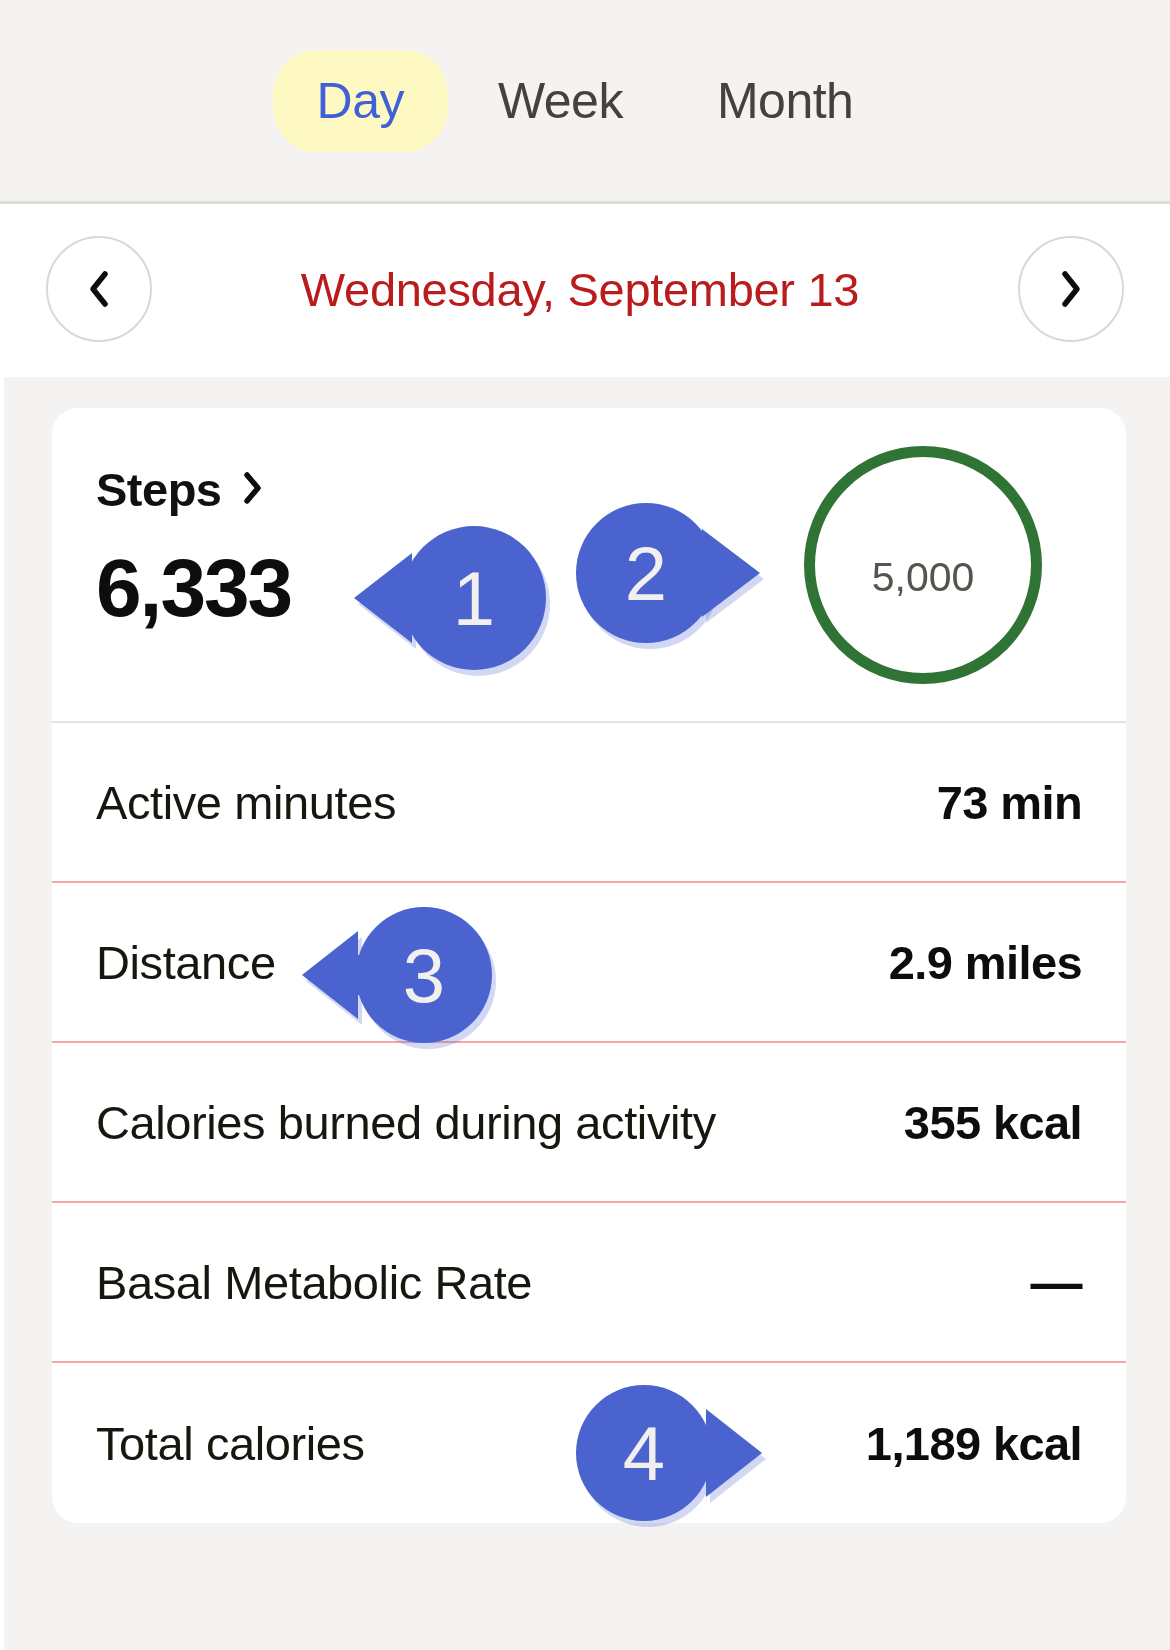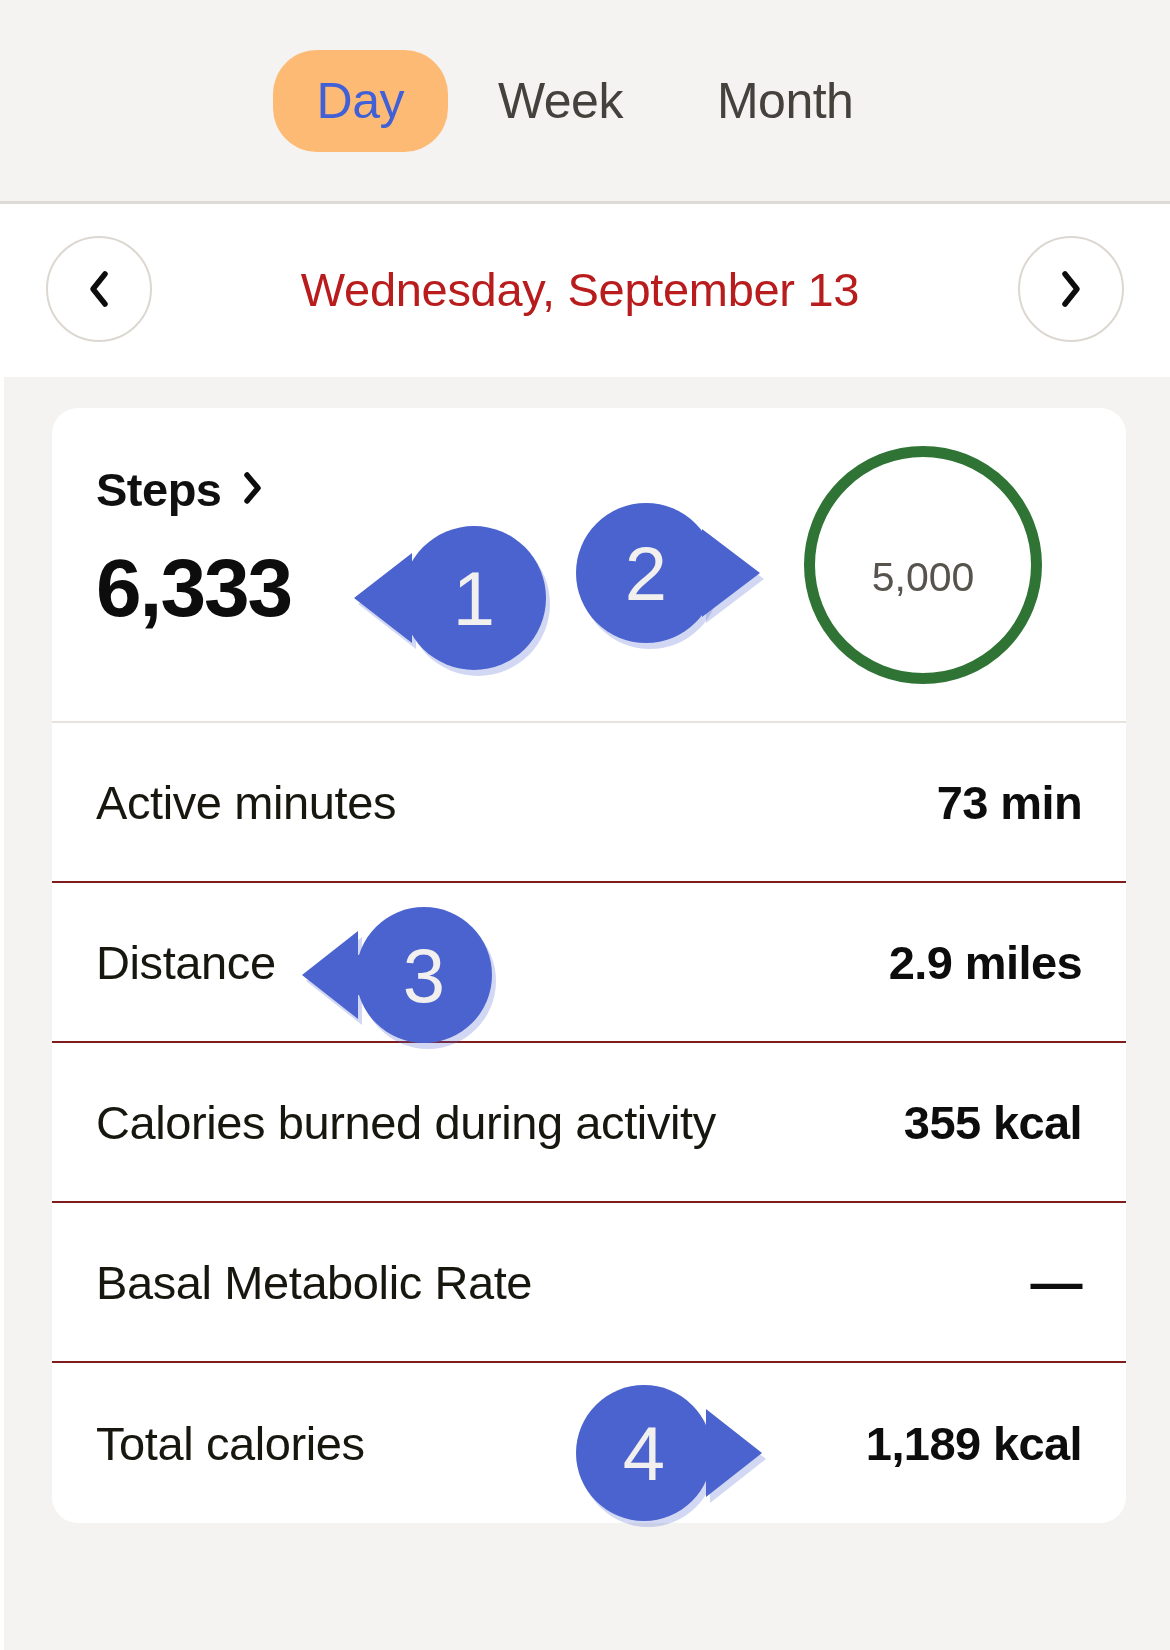--- a/index.html
+++ b/index.html
@@ -30,21 +30,21 @@
     font-size: 50px;
     letter-spacing: -0.5px;
     color: #45413c;
     padding: 26px 44px;
     border-radius: 44px;
     line-height: 1;
     cursor: pointer;
     white-space: nowrap;
   }
   .tab.active {
-    background: #fdba74;
+    background: #fef9c3;
     color: #4060d8;
     font-weight: 400;
   }
 
   
   .datebar {
     height: 170px;
     background: #ffffff;
     display: flex;
     align-items: center;
@@ -178,21 +178,21 @@
   }
 
   
   .row {
     position: relative;
     height: 160px;
     display: flex;
     align-items: center;
     justify-content: space-between;
     padding: 0 44px;
-    border-bottom: 2px solid #7f1d1d;
+    border-bottom: 2px solid #fca5a5;
     box-sizing: border-box;
   }
   .row:last-child { border-bottom: none; }
   .row-label {
     font-size: 47px;
     color: #17160f;
     letter-spacing: -0.4px;
     white-space: nowrap;
   }
   .row-value {

